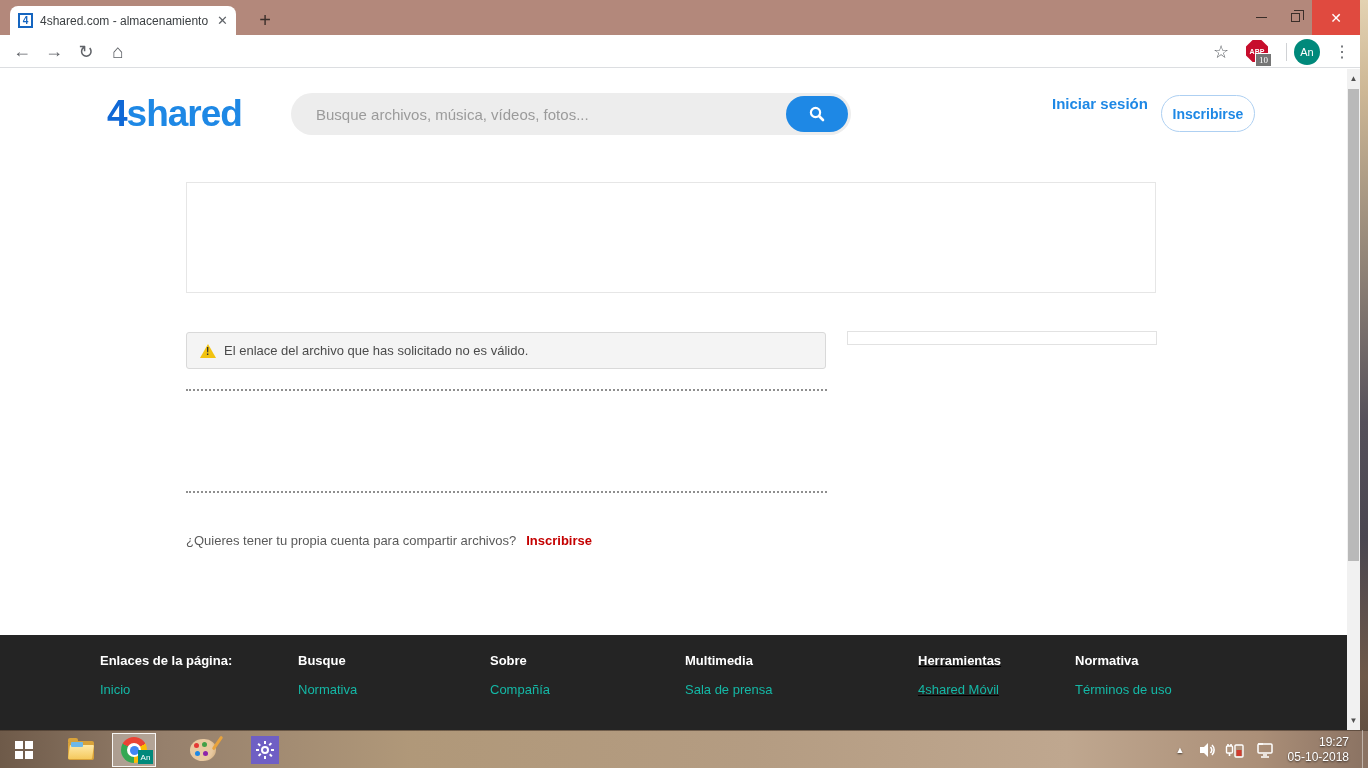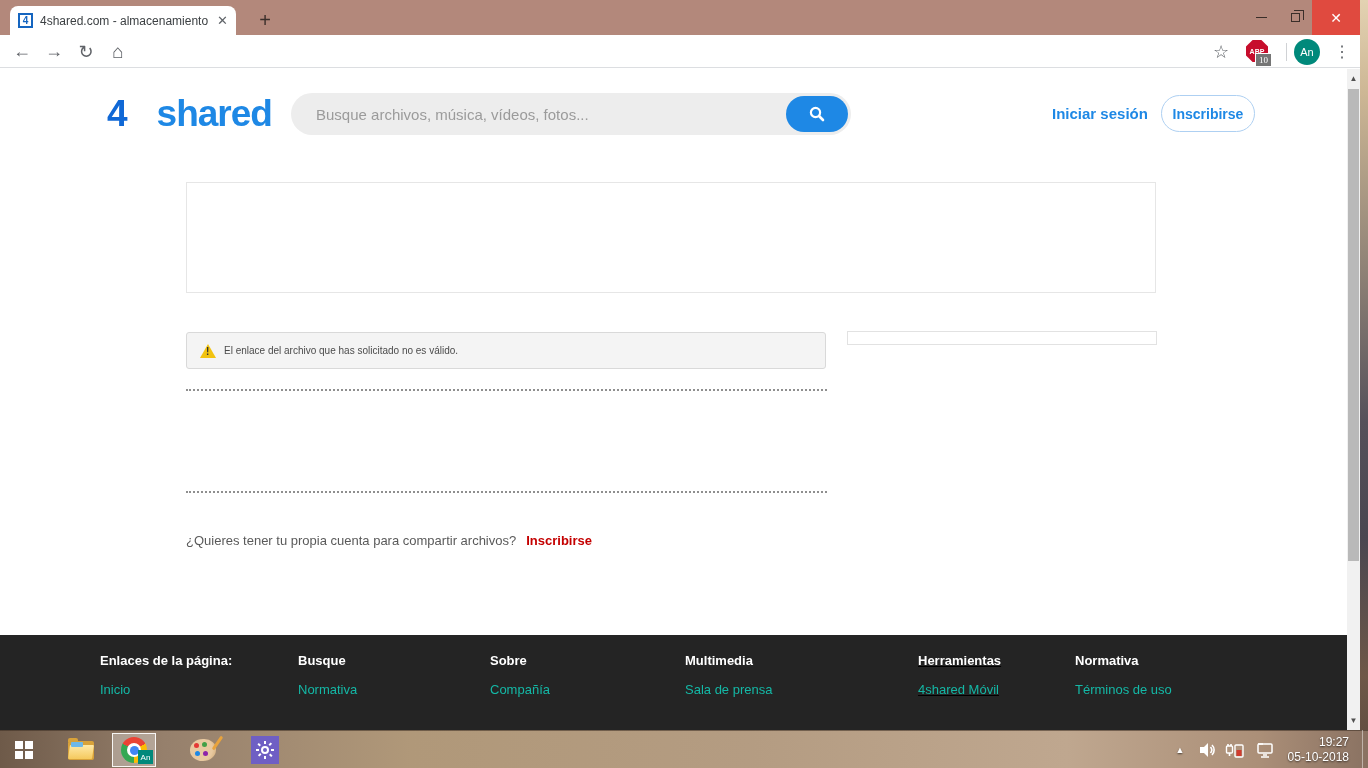--- a/index.html
+++ b/index.html
@@ -34,34 +34,34 @@
   .abp-badge { position:absolute; left:1255px; top:18px; background:#757575; color:#fff; font-size:9px; padding:0 3px; line-height:12px; border:1px solid #fff;font-family:Liberation Serif, serif; }
   .tool-divider { position:absolute; left:1286px; top:8px; width:1px; height:18px; background:#d0d2d5; }
   .avatar { position:absolute; left:1294px; top:4px; width:26px; height:26px; border-radius:50%; background:#00897b; color:#fff; font-size:11px; display:flex; align-items:center; justify-content:center; }
   .kebab { position:absolute; left:1330px; top:0; width:24px; height:33px; color:#5f6368; font-size:16px; display:flex; align-items:center; justify-content:center; letter-spacing:0; }
 
   
   .viewport { position:absolute; left:0; top:69px; width:1347px; height:661px; background:#fff; overflow:hidden; }
 
   
   .logo { position:absolute; left:107px; top:93px; font-size:37px; font-weight:bold; letter-spacing:-1px; }
-  .logo .l4 { color:#1068d6; } .logo .lrest { color:#1e88e5;margin-left:30px; }
+  .logo .l4 { color:#1068d6; } .logo .lrest { color:#1e88e5; }
   .searchwrap { position:absolute; left:291px; top:93px; width:560px; height:42px; background:#ededed; border-radius:21px; }
   .searchwrap input { position:absolute; left:0; top:0; width:480px; height:42px; background:transparent; border:none; outline:none; padding:0 0 0 25px; font-size:15px; color:#555; font-family:"Liberation Sans",sans-serif; }
   .searchwrap input::placeholder { color:#9b9b9b; opacity:1; }
   .searchbtn { position:absolute; right:3px; top:3px; width:62px; height:36px; border-radius:18px; background:#1e88e5; display:flex; align-items:center; justify-content:center; }
   .login { position:absolute; left:1052px; top:105px; font-size:15px; font-weight:bold; color:#1e88e5; }
   .signup-btn { position:absolute; left:1161px; top:95px; width:94px; height:37px; border:1px solid #aed0f2; border-radius:19px; background:#fff; color:#1e88e5; font-size:14px; font-weight:bold; display:flex; align-items:center; justify-content:center; }
 
   
   .emptybox { position:absolute; left:186px; top:113px; width:970px; height:111px; border:1px solid #e6e6e6; background:#fff; }
   .errorbox { position:absolute; left:186px; top:263px; width:640px; height:37px; background:#f4f4f4; border:1px solid #d9d9d9; border-radius:3px; display:flex; align-items:center; padding-left:13px; gap:8px; }
   .warn-tri { position:relative; width:0; height:0; border-left:8px solid transparent; border-right:8px solid transparent; border-bottom:14px solid #f2c311; flex:0 0 auto; }
   .warn-tri::after { content:"!"; position:absolute; left:-2px; top:2px; font-size:10px; font-weight:bold; color:#333; }
-  .error-text { font-size:10px; color:#4b4b4b; }
+  .error-text { font-size:13px; color:#4b4b4b; }
   .thinbox { position:absolute; left:847px; top:262px; width:310px; height:14px; border:1px solid #e2e2e2; background:#fff; }
   .dotted { position:absolute; left:186px; width:641px; border-top:2px dotted #8f8f8f; }
   .d1 { top:320px; } .d2 { top:422px; }
   .prompt { position:absolute; left:186px; top:464px; font-size:13px; color:#5a5a5a; }
   .prompt b { color:#c40000; margin-left:10px; font-size:13px; }
 
   
   .sitefooter { position:absolute; left:0; top:566px; width:1347px; height:95px; background:#242424; }
   .fcol { position:absolute; top:18px; }
   .fcol .ftitle { font-size:13px; font-weight:bold; color:#fff; margin-bottom:14px; }
@@ -146,21 +146,21 @@
       </div>
       <div class="searchwrap" style="top:24px;">
         <input type="text" placeholder="Busque archivos, música, vídeos, fotos..." style="">
         <div class="searchbtn">
           <svg width="18" height="18" viewBox="0 0 18 18">
               <circle cx="7.5" cy="7.5" r="4.6" fill="none" stroke="#fff" stroke-width="2.2"></circle>
               <line x1="11" y1="11" x2="15" y2="15" stroke="#fff" stroke-width="2.6" stroke-linecap="round"></line>
             </svg>
         </div>
       </div>
-      <div class="login" style="top:36px;">Iniciar sesión</div>
+      <div class="login" style="top:26px;">Iniciar sesión</div>
       <div class="signup-btn" style="top:26px;">Inscribirse</div>
 
       <div class="emptybox"></div>
 
       <div class="errorbox">
         <span class="warn-tri"></span>
         <span class="error-text">El enlace del archivo que has solicitado no es válido.</span>
       </div>
       <div class="thinbox"></div>
 

